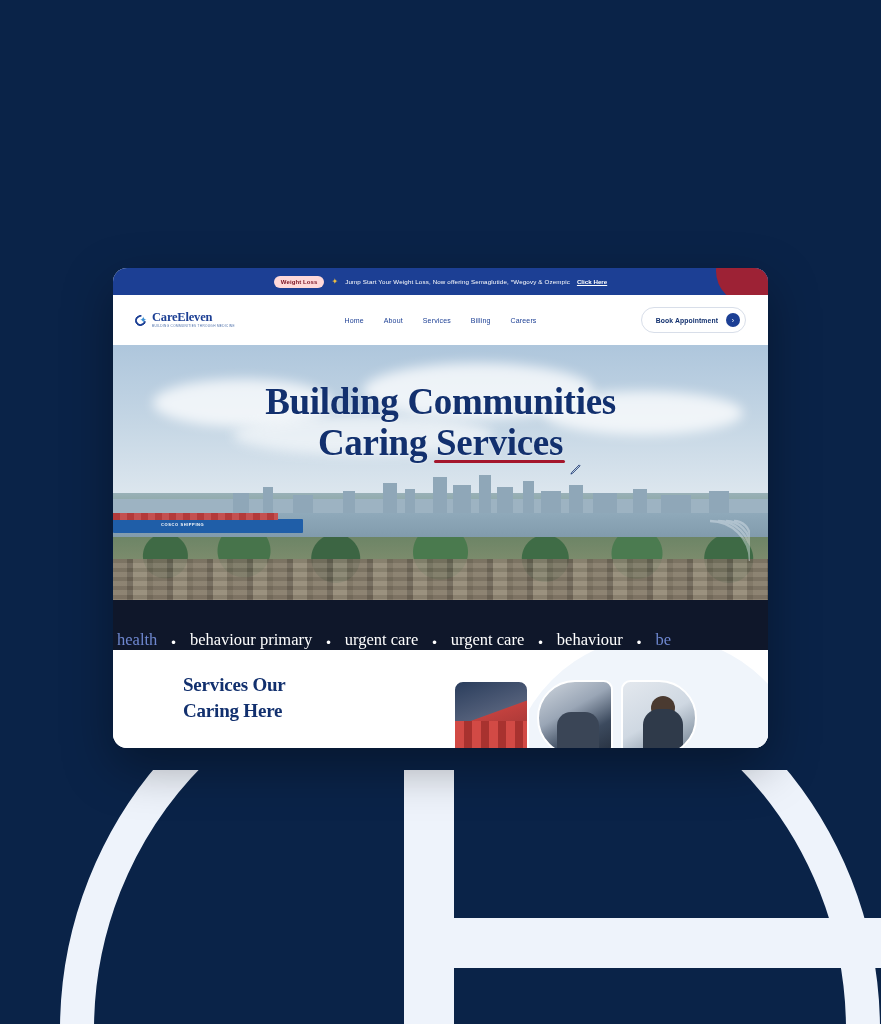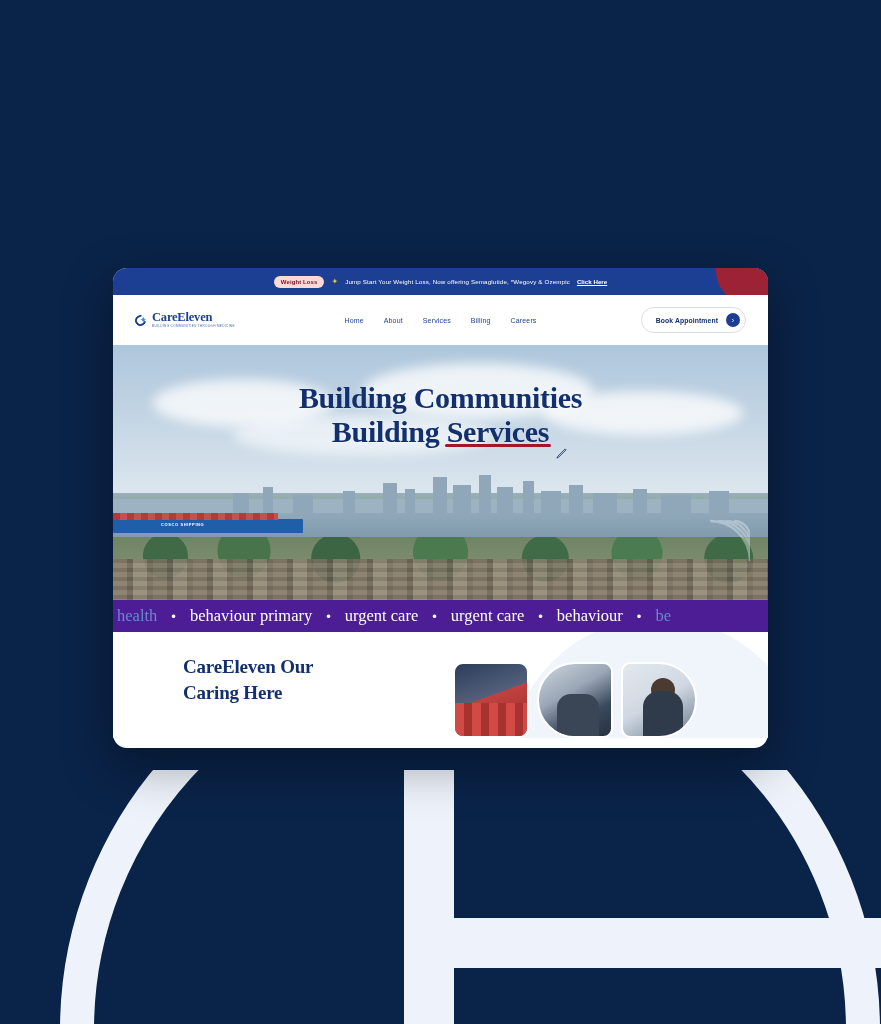--- a/index.html
+++ b/index.html
@@ -225,21 +225,21 @@
   }
   .roofs:after {
     content:""; position:absolute; left:0; top:0; width:100%; height:41px;
     background: repeating-linear-gradient(180deg, rgba(0,0,0,0.10) 0 4px, rgba(255,255,255,0.06) 4px 9px);
   }
   .hero-headline {
     position: absolute; left: 0; top: 36px; width: 100%;
     text-align: center;
     font-family: "Liberation Serif", serif;
     color: #12306e;
-    font-size: 30px;
+    font-size: 37px;
     font-weight: bold;
     line-height: 1.12;
     letter-spacing: -.3px;
     text-shadow: 0 1px 2px rgba(255,255,255,0.45);
   }
   .underline-word { position: relative; display: inline-block; }
   .underline-word:after {
     content: "";
     position: absolute; left: -2px; right: -2px; bottom: 1px;
     height: 3px;
@@ -251,24 +251,24 @@
     width: 11px; height: 11px;
   }
   .hero-badge-rings {
     position: absolute; right: 18px; top: 168px;
     width: 74px; height: 50px;
     opacity: .55;
   }
 
   
   .marquee {
-    height: 32px;
-    background: #4c1d95;
+    height: 50px;
+    background: #0f172a;
     display: flex;
-    align-items: center;
+    align-items: flex-end;
     overflow: hidden;
     gap: 14px;
     padding-left: 4px;
   }
   .mq-item {
     font-family: "Liberation Serif", serif;
     color: #fff;
     font-size: 16.5px;
     white-space: nowrap;
     font-weight: 500;
@@ -419,21 +419,21 @@
         <g fill="none" stroke="#e2e9ef" stroke-width="2.5" opacity="0.8">
           <path d="M74 48 A 40 40 0 0 0 34 8"></path>
           <path d="M74 40 A 32 32 0 0 0 42 8"></path>
           <path d="M74 32 A 24 24 0 0 0 50 8"></path>
           <path d="M74 24 A 16 16 0 0 0 58 8"></path>
         </g>
       </svg>
 
       <h1 class="hero-headline">
         <span>Building Communities</span><br>
-        <span>Building </span><span class="underline-word"><span>Services</span><svg class="pen-icon" viewBox="0 0 12 12">
+        <span>Caring </span><span class="underline-word"><span>Services</span><svg class="pen-icon" viewBox="0 0 12 12">
               <path d="M1 11 L3 10 L11 2 L10 1 L2 9 Z" fill="none" stroke="#12306e" stroke-width="0.9"></path>
             </svg></span>
       </h1>
     </div>
 
     <div class="marquee">
       <span class="mq-item faded">health</span>
       <span class="mq-dot">•</span>
       <span class="mq-item">behaviour primary</span>
       <span class="mq-dot">•</span>
@@ -442,21 +442,21 @@
       <span class="mq-item">urgent care</span>
       <span class="mq-dot">•</span>
       <span class="mq-item">behaviour</span>
       <span class="mq-dot">•</span>
       <span class="mq-item faded">be</span>
     </div>
 
     <div class="team">
       <div class="team-bg-arc"></div>
       <h2 class="team-title">
-        <span>CareEleven Our</span><br>
+        <span>Services Our</span><br>
         <span>Caring Here</span>
       </h2>
       <div class="team-photos">
         <div class="photo photo-1"></div>
         <div class="photo photo-2"></div>
         <div class="photo photo-3"></div>
       </div>
     </div>
 
   </div>

